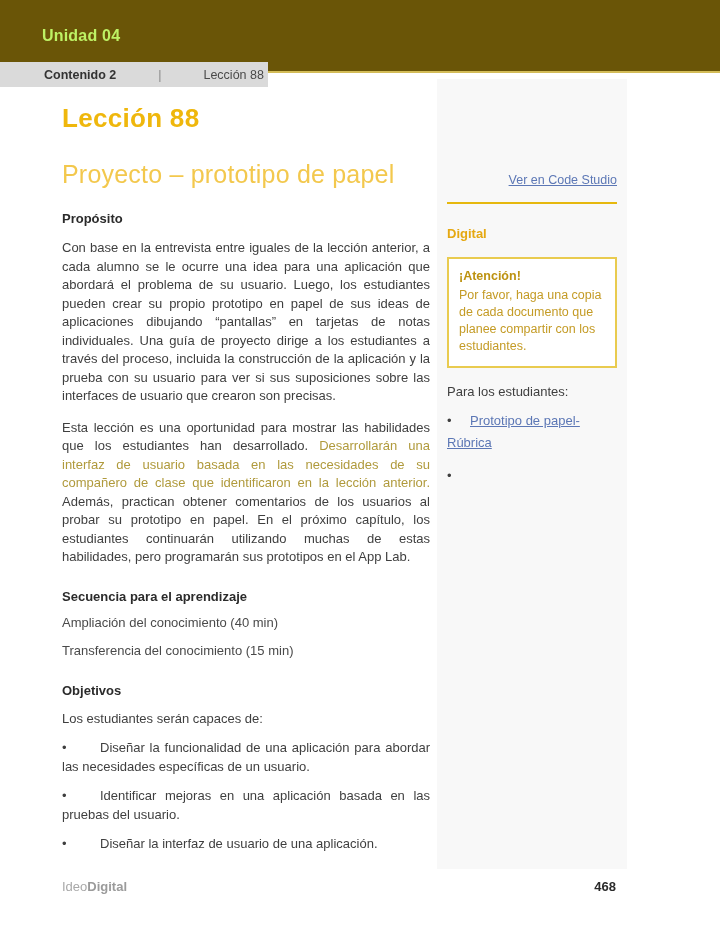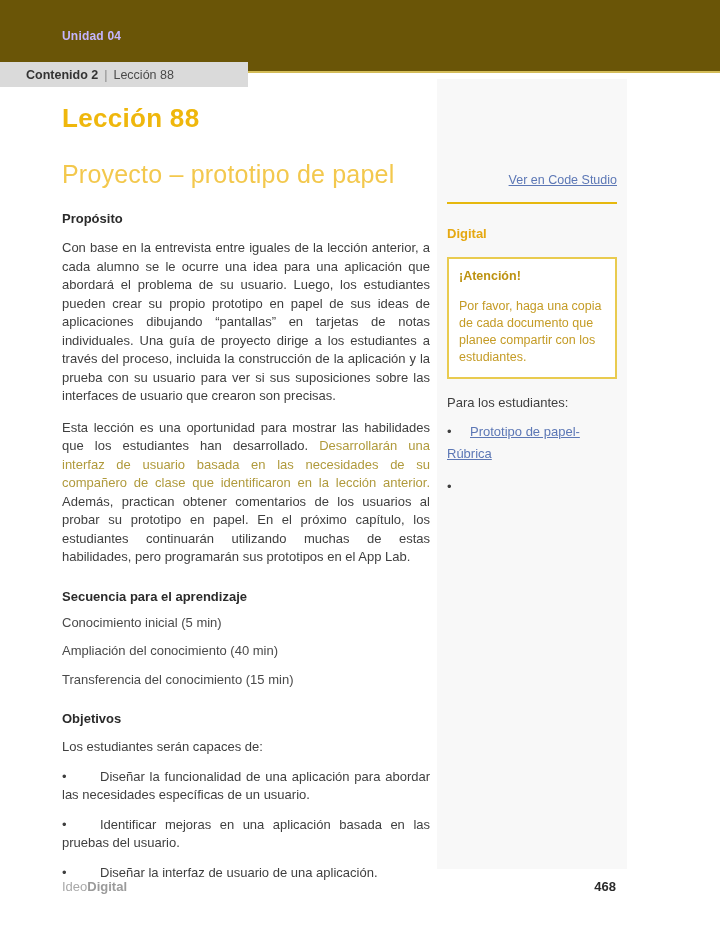--- a/index.html
+++ b/index.html
@@ -7,26 +7,26 @@
     position:relative;width:720px;height:932px;background:#ffffff;overflow:hidden;
     font-family:"Liberation Sans", sans-serif;
   }
   
   .header-bar{
     position:absolute;left:0;top:0;width:720px;height:73px;
     background:#6A5507;border-bottom:2px solid #D3BC58;
     display:flex;align-items:center;box-sizing:border-box;
   }
   .unit-label{
-    margin-left:62px;color:#c4b5fd;font-size:12px;font-weight:bold;letter-spacing:.2px;
+    margin-left:42px;color:#bef264;font-size:16px;font-weight:bold;letter-spacing:.2px;
   }
   .breadcrumb-chip{
-    position:absolute;left:0;top:62px;width:248px;height:25px;background:#DADADA;
-    display:flex;align-items:center;box-sizing:border-box;padding-left:26px;
-    font-size:12.5px;white-space:nowrap;
+    position:absolute;left:0;top:62px;width:268px;height:25px;background:#DADADA;
+    display:flex;align-items:center;box-sizing:border-box;padding-left:44px;
+    font-size:12.5px;white-space:nowrap;gap:36px;
   }
   .bc-strong{font-weight:bold;color:#333333;}
   .bc-sep{color:#8a8a8a;margin:0 6px;font-weight:normal;}
   .bc-rest{color:#4a4a4a;}
   
   .main-col{position:absolute;left:62px;top:95px;width:368px;color:#3F3F3F;}
   .lesson-title{margin:8px 0 0 0;font-size:26px;font-weight:bold;color:#EFB70C;letter-spacing:.3px;}
   .lesson-subtitle{margin:26px 0 0 0;font-size:25px;font-weight:normal;color:#F3C84D;letter-spacing:.2px;}
   .section-heading{margin:22px 0 0 0;font-size:13px;font-weight:bold;color:#2B2B2B;}
   .body-p{
@@ -48,21 +48,21 @@
   }
   .offline-block{margin-top:93px;text-align:right;font-size:12.5px;line-height:17px;}
   .offline-label{color:#4A4A4A;}
   .code-studio-link{color:#5C77B5;text-decoration:underline;cursor:pointer;}
   .side-divider{margin-top:13px;border:none;border-top:2px solid #E6B80E;height:0;}
   .resources-heading{margin:22px 0 0 0;font-size:13px;font-weight:bold;color:#E5A812;}
   .attention-box{
     margin-top:16px;background:#ffffff;border:2px solid #E9CB4F;
     padding:9px 10px 11px 10px;font-size:12.5px;line-height:17px;color:#C49B25;
   }
-  .attention-title{font-weight:bold;color:#BD9210;margin-bottom:13px;}
+  .attention-title{font-weight:bold;color:#BD9210;margin-bottom:2px;}
   .students-heading{margin:16px 0 0 0;font-size:13px;color:#3F3F3F;}
   .side-link-item{margin:11px 0 0 0;font-size:13px;line-height:22px;}
   .side-link-item .bullet{display:inline-block;width:23px;color:#3F3F3F;}
   .side-link-item .bullet::before{content:"\2022";}
   .side-link{color:#5C77B5;text-decoration:underline;cursor:pointer;}
   
   .footer-brand{position:absolute;left:62px;top:879px;font-size:13px;color:#A8A8A8;}
   .footer-brand .brand-bold{font-weight:bold;color:#9B9B9B;}
   .page-number{position:absolute;top:879px;right:104px;font-size:13px;font-weight:bold;color:#2B2B2B;}
 </style>
@@ -83,21 +83,20 @@
 
   <div class="main-col">
     <h1 class="lesson-title">Lección 88</h1>
     <h2 class="lesson-subtitle">Proyecto – prototipo de papel</h2>
 
     <h3 class="section-heading">Propósito</h3>
     <p class="body-p">Con base en la entrevista entre iguales de la lección anterior, a cada alumno se le ocurre una idea para una aplicación que abordará el problema de su usuario. Luego, los estudiantes pueden crear su propio prototipo en papel de sus ideas de aplicaciones dibujando “pantallas” en tarjetas de notas individuales. Una guía de proyecto dirige a los estudiantes a través del proceso, incluida la construcción de la aplicación y la prueba con su usuario para ver si sus suposiciones sobre las interfaces de usuario que crearon son precisas.</p>
     <p class="body-p"><span>Esta lección es una oportunidad para mostrar las habilidades que los estudiantes han desarrollado. </span><span class="gold-highlight">Desarrollarán una interfaz de usuario basada en las necesidades de su compañero de clase que identificaron en la lección anterior.</span><span> Además, practican obtener comentarios de los usuarios al probar su prototipo en papel. En el próximo capítulo, los estudiantes continuarán utilizando muchas de estas habilidades, pero programarán sus prototipos en el App Lab.</span></p>
 
     <h3 class="section-heading">Secuencia para el aprendizaje</h3>
-    <p class="seq-item">Conocimiento inicial (5 min)</p>
     <p class="seq-item">Ampliación del conocimiento (40 min)</p>
     <p class="seq-item">Transferencia del conocimiento (15 min)</p>
 
     <h3 class="section-heading">Objetivos</h3>
     <p class="obj-intro">Los estudiantes serán capaces de:</p>
     <p class="obj-item"><span class="bullet"></span><span>Diseñar la funcionalidad de una aplicación para abordar las necesidades específicas de un usuario.</span></p>
     <p class="obj-item"><span class="bullet"></span><span>Identificar mejoras en una aplicación basada en las pruebas del usuario.</span></p>
     <p class="obj-item"><span class="bullet"></span><span>Diseñar la interfaz de usuario de una aplicación.</span></p>
   </div>
 

